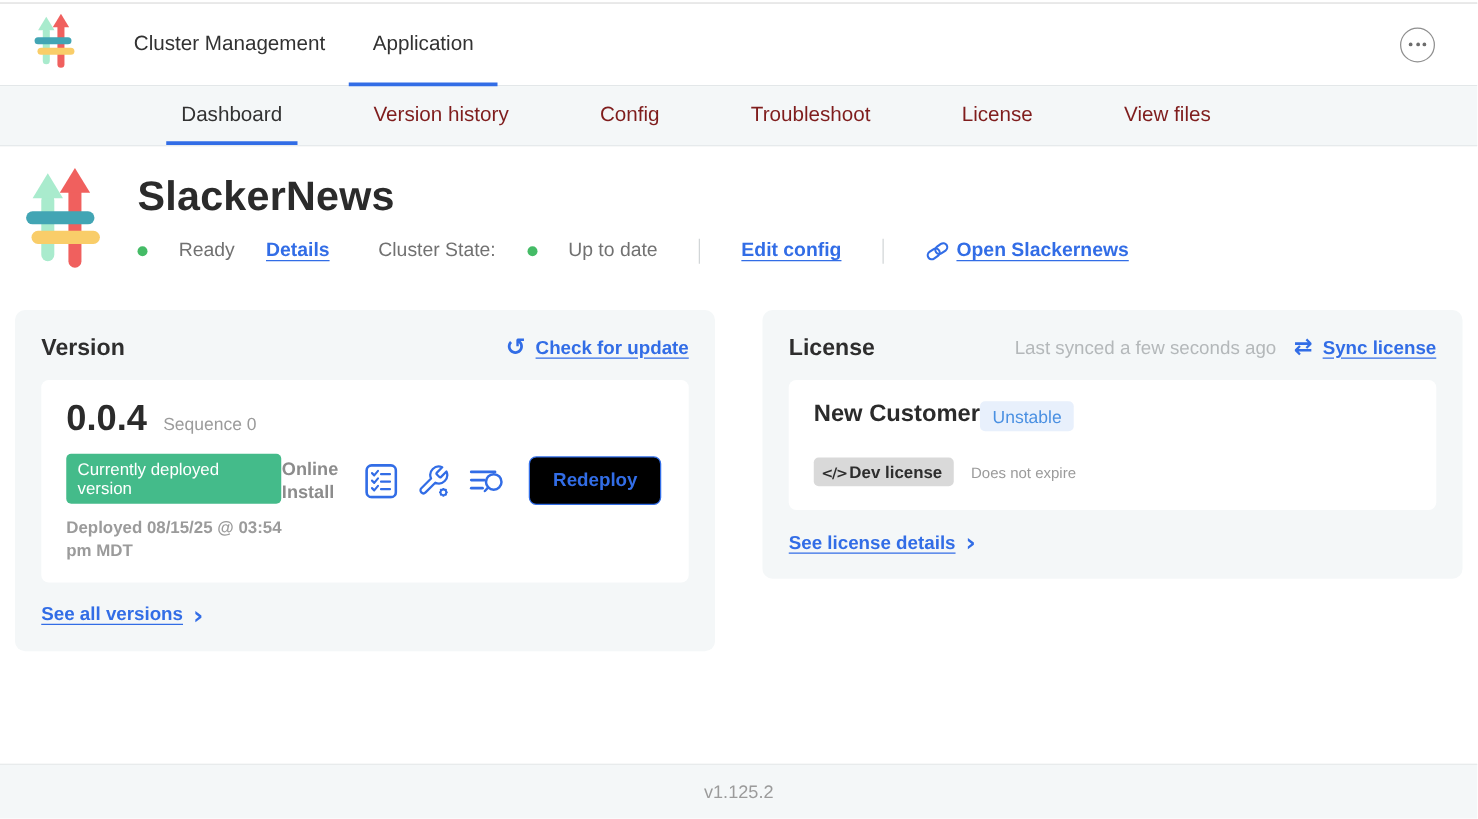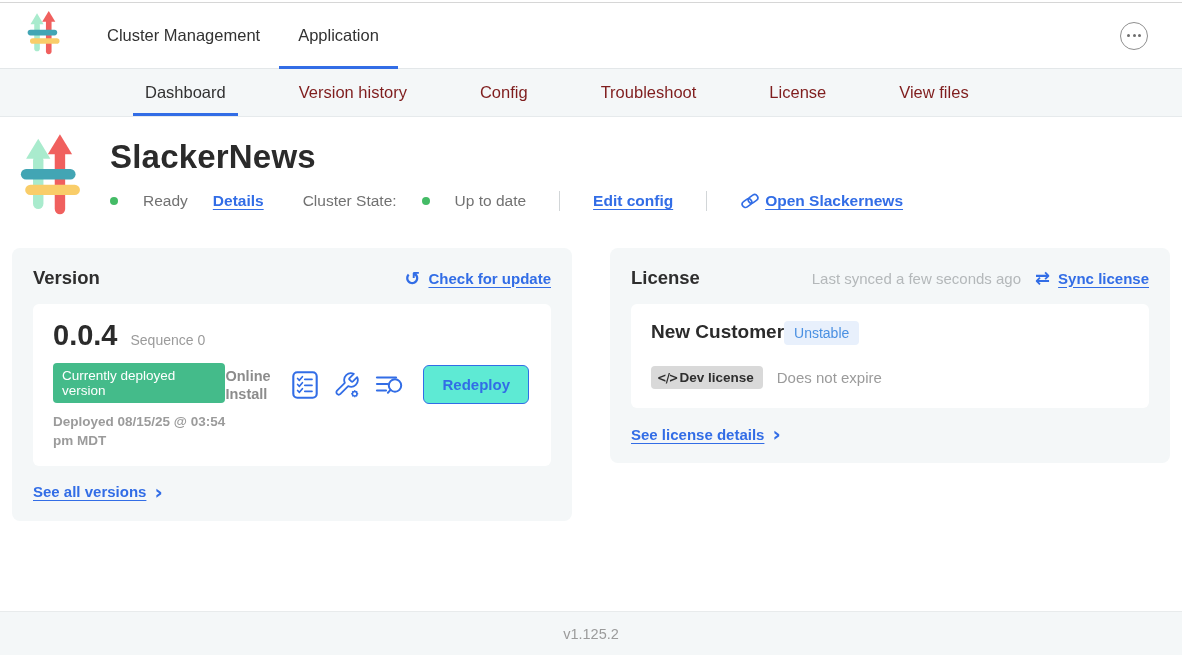--- a/index.html
+++ b/index.html
@@ -67,35 +67,35 @@
   .version-flex { display:flex; justify-content:space-between; align-items:center; }
   .version-top { display:flex; align-items:baseline; gap:13px; }
   .version-number { font-size:29px; font-weight:700; color:#2b2b2b; }
   .sequence { font-size:14px; color:#9b9b9b; }
   .deployed-badge { display:inline-block; background:#44bb8a; color:#fff; font-size:13.5px;
           padding:5px 9px; border-radius:4px; margin-top:11px; }
   .deployed-at { color:#9b9b9b; font-size:13.5px; margin-top:10px; max-width:228px; line-height:1.4;font-weight:bold; }
   .version-actions { display:flex; align-items:center; gap:15px; padding-right:2px; }
   .install-type { color:#8c8c8c; font-weight:600; font-size:14.5px; line-height:1.25; width:52px; }
   .icon-btn { display:flex; align-items:center; cursor:pointer; background:none; border:none; }
-  .redeploy-btn { border:1px solid #326de6; color:#326de6; background:#5eead4; font-weight:700;
+  .redeploy-btn { border:1px solid #326de6; color:#326de6; background:#000000; font-weight:700;
           font-size:15px; padding:10px 18px; border-radius:6px; cursor:pointer; margin-left:3px;
           font-family:inherit; }
 
   
   .last-synced { color:#b4b8ba; font-size:15px; margin-right:6px; }
   .license-inner { padding:17px 20px 19px 20px; }
   .customer-row { display:flex; align-items:flex-start; }
   .customer-name { font-size:19px; font-weight:700; color:#2b2b2b; }
   .channel-badge { background:#e8f0fc; color:#4a90e2; font-size:14px; padding:4px 10px; border-radius:4px; }
   .license-meta { display:flex; align-items:center; gap:14px; margin-top:21px; }
   .dev-badge { background:#d9d9d9; color:#2e2e2e; font-weight:700; font-size:13.5px;
           padding:4px 9px 4px 6px; border-radius:4px; display:inline-flex; align-items:center; gap:2px; }
   .code-glyph { font-size:11.5px; font-weight:700; letter-spacing:-1px; font-family:"DejaVu Sans",sans-serif; }
-  .expiry { color:#9b9b9b; font-size:15px; }
+  .expiry { color:#9b9b9b; font-size:12px; }
 
   
   .footer { position:absolute; left:0; right:0; bottom:0; height:44px; background:#f4f7f8;
           border-top:1px solid #e8ebec; display:flex; align-items:center; justify-content:center;
           color:#9b9b9b; font-size:14.5px; }
 
   svg .stroke { fill:none; stroke:#326de6; }
 </style>
 </head>
 <body>

